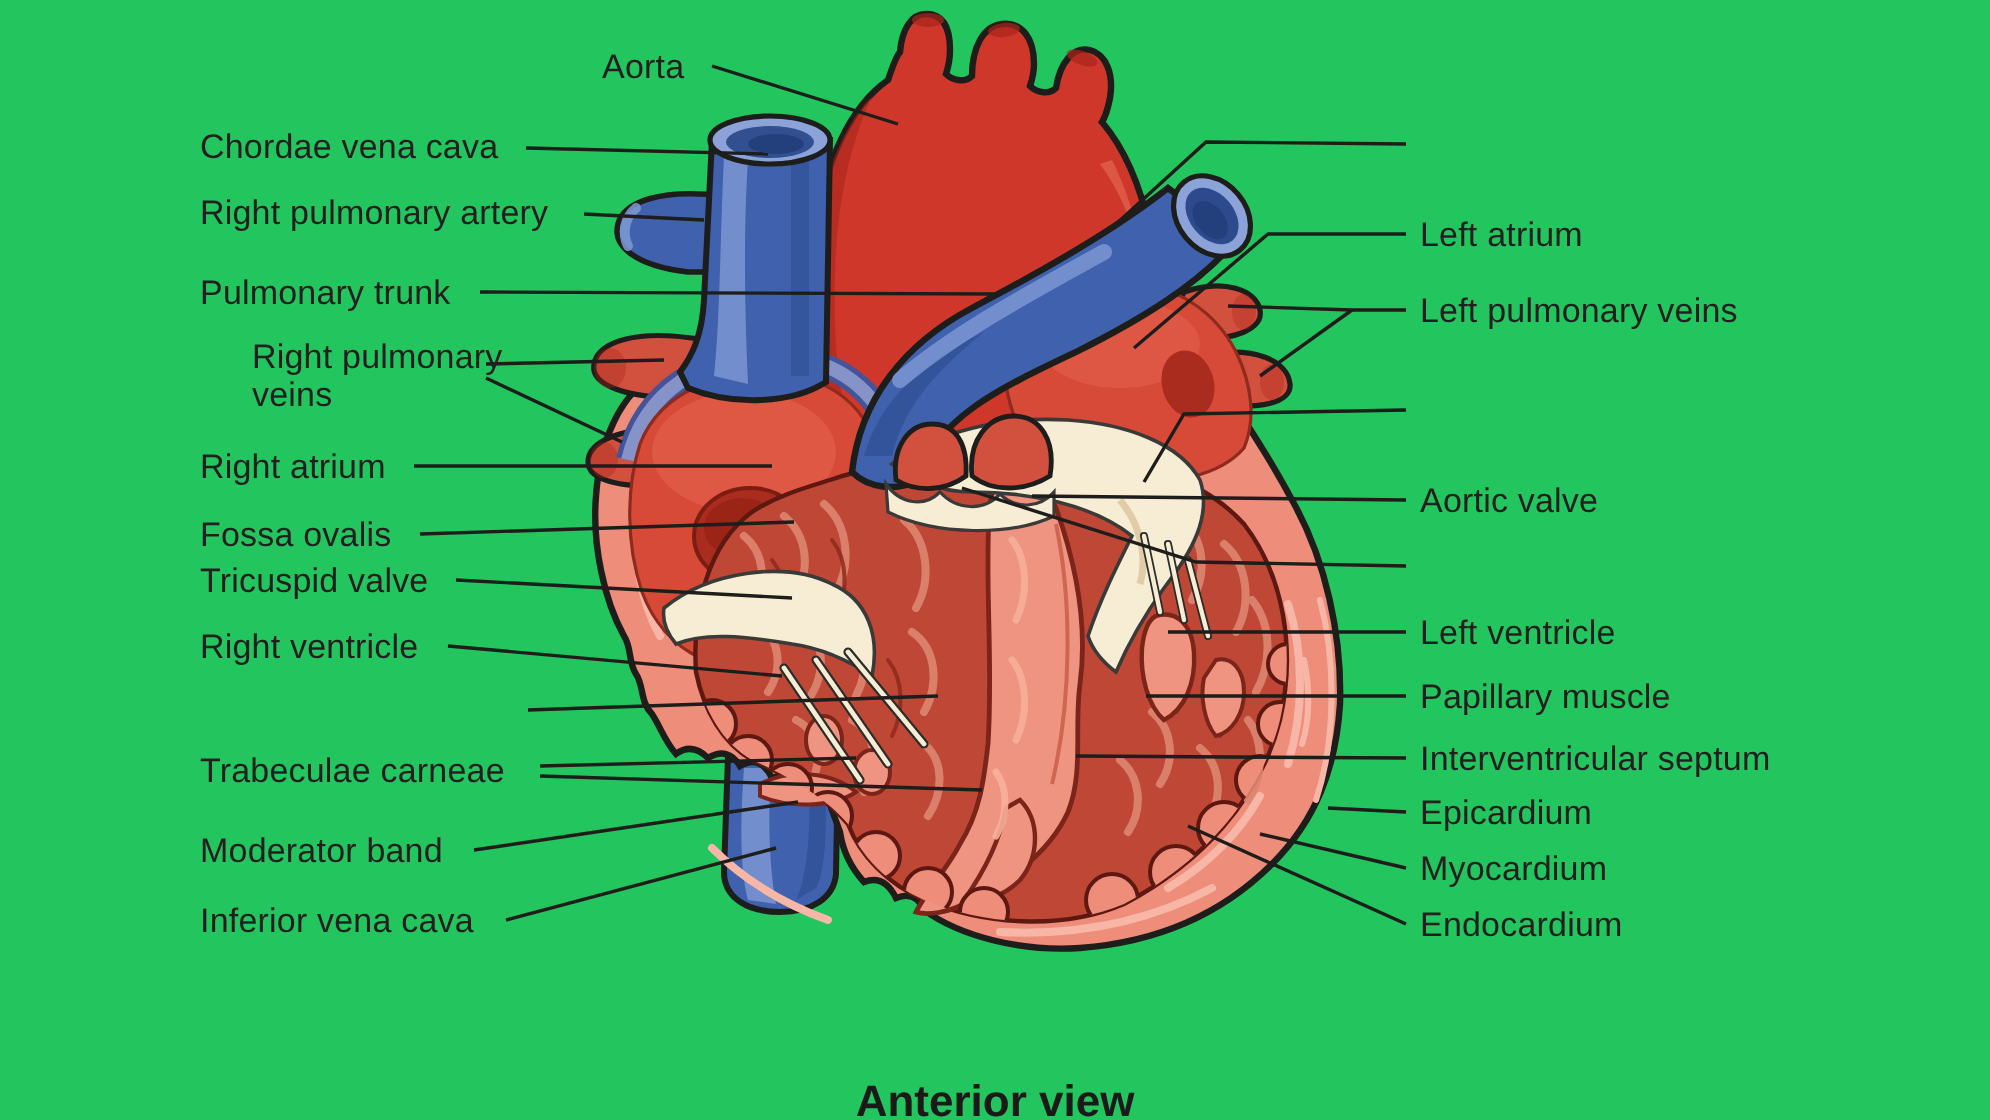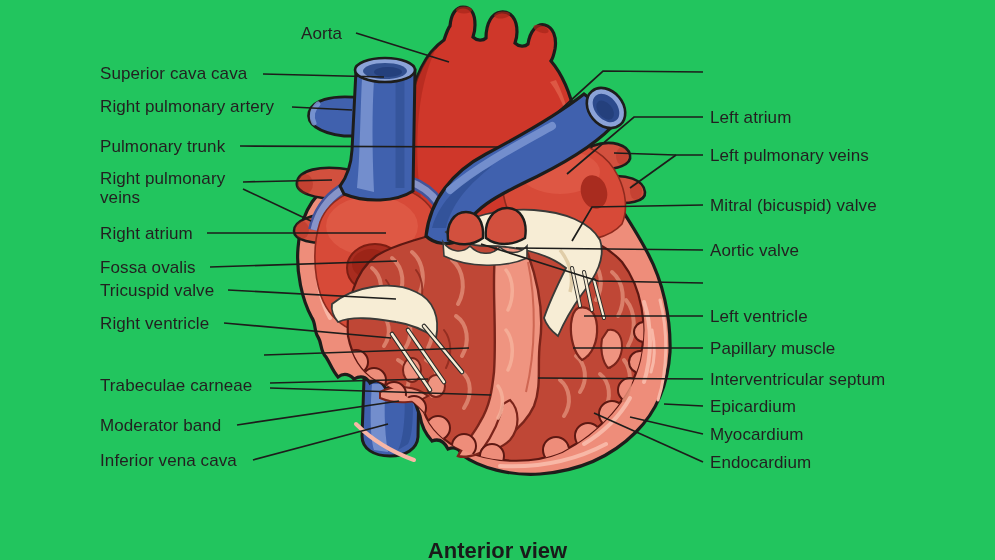--- a/index.html
+++ b/index.html
@@ -1,20 +1,20 @@
 <!DOCTYPE html>
 <html style="--outline: #1d1d1b; --red: #cf372a; --red_dark: #a8251a; --red_mid: #d2503e; --atrium_red: #d74a38; --atrium_hi: #e2604c; --atrium_dark: #a92c1f; --salmon: #ee8d7a; --salmon_light: #f8b7a6; --interior: #bf4736; --interior_dark: #8e2a1e; --interior_light: #dd8670; --septum: #ef9480; --cream: #f7edd5; --cream_shadow: #e0cda8; --blue: #4061ae; --blue_dark: #2c4a8c; --blue_deep: #24407c; --blue_light: #7f9ad4; --blue_rim: #8ba3d8; --lilac: #8693c8; --lilac_dark: #44549a; --label_ink: #231f20;"><head>
 <meta charset="utf-8">
 <style>
   html,body{margin:0;padding:0;background:#ffffff;}
   #stage{position:relative;width:995px;height:560px;background:#22c55e;overflow:hidden;
          font-family:"Liberation Sans","DejaVu Sans",sans-serif;}
   #art{position:absolute;left:0;top:0;width:995px;height:560px;}
   .lbl{position:absolute;font-size:17px;line-height:19px;color:#231f20;letter-spacing:.1px;white-space:nowrap;}
-  .lbl.wrap{white-space:normal;width:138px;}
+  .lbl.wrap{white-space:normal;width:138px;margin-left:26px;}
   .caption{position:absolute;left:0;top:538px;width:995px;text-align:center;
            font-size:22px;font-weight:bold;color:#1a1a1a;}
   
   .o{stroke:var(--outline);}
 </style>
 </head>
 <body>
 
 <div id="stage">
 
@@ -254,35 +254,34 @@
     <polyline points="703,316 584,316"></polyline>
     <polyline points="703,348 573,348"></polyline>
     <polyline points="703,379 538,378"></polyline>
     <polyline points="703,406 664,404"></polyline>
     <polyline points="703,434 630,417"></polyline>
     <polyline points="703,462 594,413"></polyline>
   </g>
 </svg>
 
   <div class="lbl" style="left:301px;top:24px">Aorta</div>
-  <div class="lbl" style="left:100px;top:64px">Superior cava cava</div>
+  <div class="lbl" style="left:100px;top:64px">Chordae vena cava</div>
   <div class="lbl" style="left:100px;top:97px">Right pulmonary artery</div>
   <div class="lbl" style="left:100px;top:137px">Pulmonary trunk</div>
   <div class="lbl wrap" style="left:100px;top:169px">Right pulmonary veins</div>
   <div class="lbl" style="left:100px;top:224px">Right atrium</div>
   <div class="lbl" style="left:100px;top:258px">Fossa ovalis</div>
   <div class="lbl" style="left:100px;top:281px">Tricuspid valve</div>
   <div class="lbl" style="left:100px;top:314px">Right ventricle</div>
   <div class="lbl" style="left:100px;top:376px">Trabeculae carneae</div>
   <div class="lbl" style="left:100px;top:416px">Moderator band</div>
   <div class="lbl" style="left:100px;top:451px">Inferior vena cava</div>
 
   <div class="lbl" style="left:710px;top:108px">Left atrium</div>
   <div class="lbl" style="left:710px;top:146px">Left pulmonary veins</div>
-  <div class="lbl" style="left:710px;top:196px">Mitral (bicuspid) valve</div>
   <div class="lbl" style="left:710px;top:241px">Aortic valve</div>
   <div class="lbl" style="left:710px;top:307px">Left ventricle</div>
   <div class="lbl" style="left:710px;top:339px">Papillary muscle</div>
   <div class="lbl" style="left:710px;top:370px">Interventricular septum</div>
   <div class="lbl" style="left:710px;top:397px">Epicardium</div>
   <div class="lbl" style="left:710px;top:425px">Myocardium</div>
   <div class="lbl" style="left:710px;top:453px">Endocardium</div>
 
   <div class="caption">Anterior view</div>
 </div>

